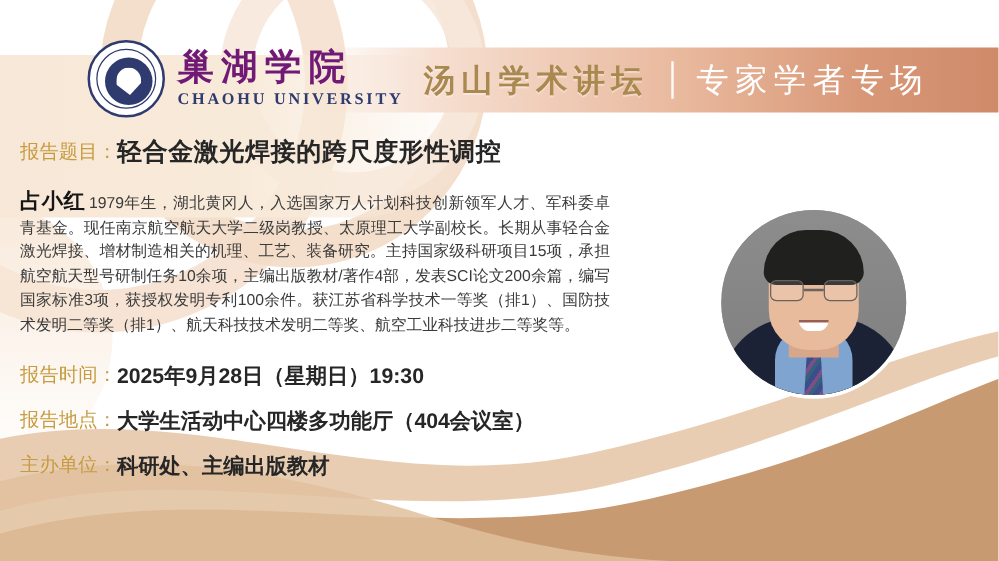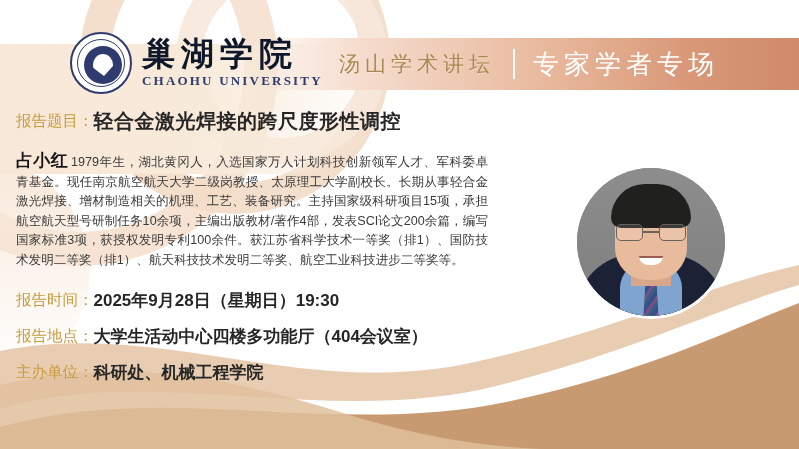--- a/index.html
+++ b/index.html
@@ -71,22 +71,22 @@
     position: absolute;
     left: 253px; top: 38px;
     width: 546px; height: 52px;
     display: flex;
     align-items: center;
     gap: 18px;
     padding-left: 86px;
     box-sizing: border-box;
   }
   .banner-title {
-    font-size: 21px;
-    font-weight: normal;
+    font-size: 25px;
+    font-weight: bold;
     letter-spacing: 5px;
     color: #a9894f;
     text-shadow: 0 1px 0 rgba(255,255,255,.35);
   }
   .banner-divider {
     width: 2px; height: 30px;
     background: #ffffff;
     opacity: .9;
   }
   .banner-sub {
@@ -130,23 +130,23 @@
     content: "";
     position: absolute;
     left: 9px; top: 8px;
     width: 20px; height: 22px;
     border-radius: 50% 50% 45% 45%;
     background: #ffffff;
     clip-path: polygon(0 0, 100% 0, 100% 55%, 55% 100%, 0 62%);
   }
   .cn-name {
     font-family: Liberation Sans, sans-serif;
-    font-size: 33px;
-    font-weight: bold;
-    color: #0f172a;
+    font-size: 29px;
+    font-weight: bold;
+    color: #701a75;
     letter-spacing: 6px;
     line-height: 1.05;
   }
   .en-name {
     font-size: 13px;
     font-weight: bold;
     color: #2f3a6e;
     letter-spacing: 2.2px;
     margin-top: 2px;
     font-family: Liberation Serif, serif;
@@ -329,21 +329,21 @@
     <span class="value">2025年9月28日（星期日）19:30</span>
   </div>
 
   <div class="row" id="row-place">
     <span class="label">报告地点：</span>
     <span class="value">大学生活动中心四楼多功能厅（404会议室）</span>
   </div>
 
   <div class="row" id="row-host">
     <span class="label">主办单位：</span>
-    <span class="value">科研处、机械工程学院</span>
+    <span class="value">科研处、主编出版教材</span>
   </div>
 
   <div class="portrait">
     <div class="p-bg"></div>
     <div class="p-suit"></div>
     <div class="p-shirt"></div>
     <div class="p-tie"></div>
     <div class="p-neck"></div>
     <div class="p-face"></div>
     <div class="p-hair"></div>

